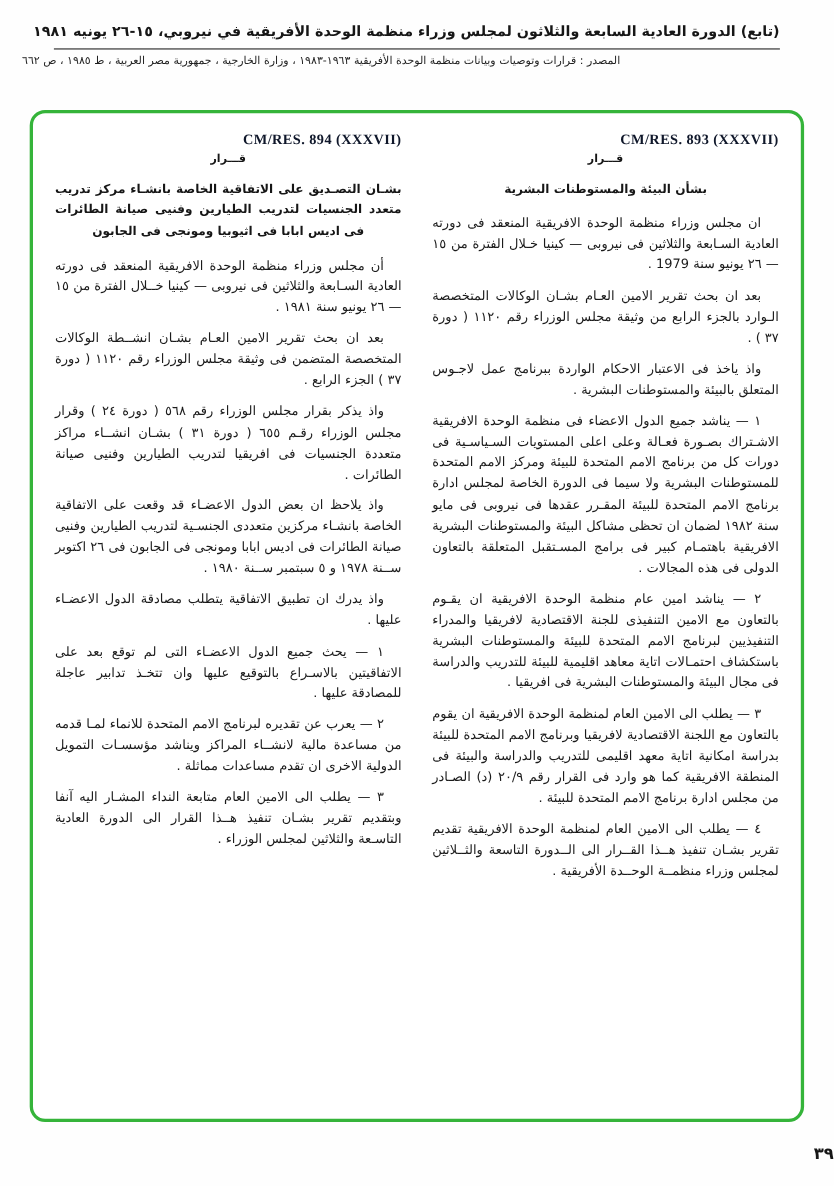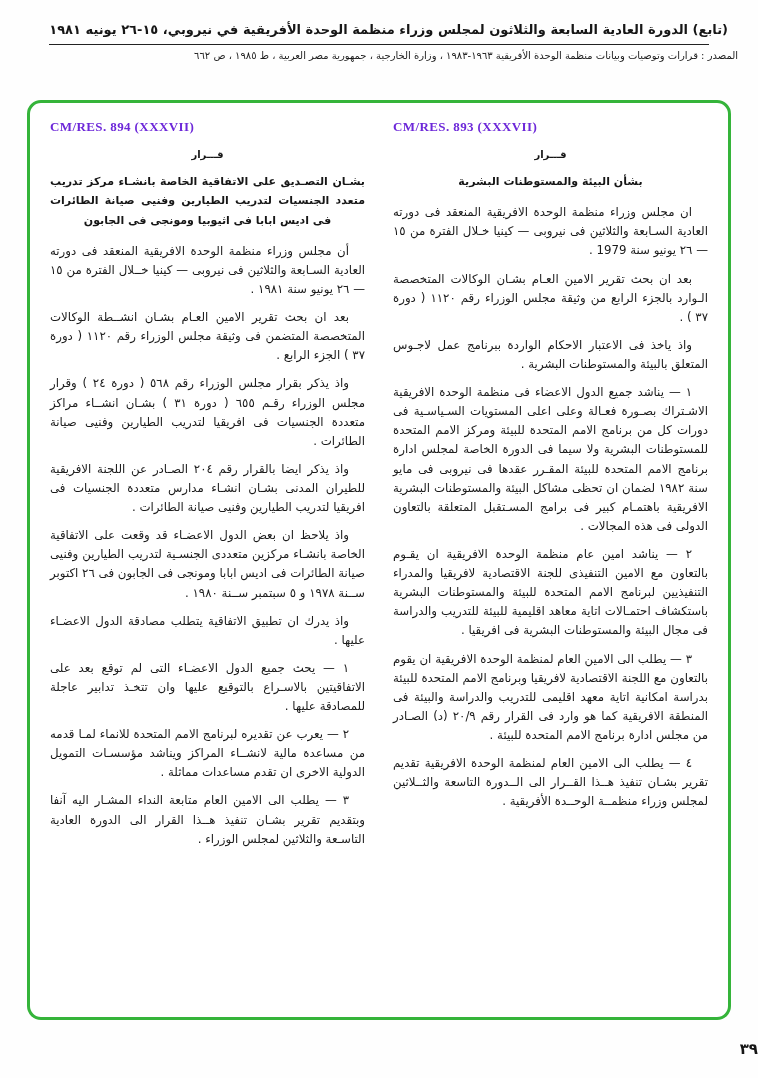--- a/index.html
+++ b/index.html
@@ -11,21 +11,21 @@
   }
   .page {
     position: relative;
     width: 758px;
     height: 1078px;
     background: #fefefe;
     overflow: hidden;
   }
   .header {
     padding-top: 22px;
-    text-align: right;
+    text-align: left;
     direction: rtl;
   }
   .header-line1 {
     font-size: 13px;
     font-weight: bold;
     padding: 0 30px;
   }
   .header-rule {
     width: 660px;
     height: 0;
@@ -56,27 +56,27 @@
     gap: 28px;
     height: 100%;
   }
   .col {
     flex: 1 1 0;
     min-width: 0;
     direction: rtl;
   }
   .ref {
     direction: ltr;
-    text-align: left;
+    text-align: right;
     font-family: "Liberation Serif", "DejaVu Serif", serif;
     font-size: 13px;
     font-weight: bold;
     letter-spacing: 0.4px;
-    margin-bottom: 14px;
-    color: #6d28d9;
+    margin-bottom: 4px;
+    color: #0f172a;
   }
   .qarar {
     text-align: center;
     font-size: 10px;
     font-weight: bold;
     margin: 2px 0 12px 0;
     letter-spacing: 1px;
   }
   .res-title {
     font-size: 11px;
@@ -139,21 +139,20 @@
       </section>
 
       <section class="col">
         <div class="ref">CM/RES. 894 (XXXVII)</div>
         <div class="qarar">قـــرار</div>
         <div class="res-title">بشـان التصـديق على الاتفاقية الخاصة بانشـاء مركز تدريب متعدد الجنسيات لتدريب الطيارين وفنيى صيانة الطائرات فى اديس ابابا فى اثيوبيا ومونجى فى الجابون</div>
         <div class="body">
             <p>أن مجلس وزراء منظمة الوحدة الافريقية المنعقد فى دورته العادية السـابعة والثلاثين فى نيروبى — كينيا خــلال الفترة من ١٥ — ٢٦ يونيو سنة ١٩٨١ .</p>
             <p>بعد ان بحث تقرير الامين العـام بشـان انشــطة الوكالات المتخصصة المتضمن فى وثيقة مجلس الوزراء رقم ١١٢٠ ( دورة ٣٧ ) الجزء الرابع .</p>
             <p>واذ يذكر بقرار مجلس الوزراء رقم ٥٦٨ ( دورة ٢٤ ) وقرار مجلس الوزراء رقـم ٦٥٥ ( دورة ٣١ ) بشـان انشــاء مراكز متعددة الجنسيات فى افريقيا لتدريب الطيارين وفنيى صيانة الطائرات .</p>
-            <p>واذ يذكر ايضا بالقرار رقم ٢٠٤ الصـادر عن اللجنة الافريقية للطيران المدنى بشـان انشـاء مدارس متعددة الجنسيات فى افريقيا لتدريب الطيارين وفنيى صيانة الطائرات .</p>
             <p>واذ يلاحظ ان بعض الدول الاعضـاء قد وقعت على الاتفاقية الخاصة بانشـاء مركزين متعددى الجنسـية لتدريب الطيارين وفنيى صيانة الطائرات فى اديس ابابا ومونجى فى الجابون فى ٢٦ اكتوبر ســنة ١٩٧٨ و ٥ سبتمبر ســنة ١٩٨٠ .</p>
             <p>واذ يدرك ان تطبيق الاتفاقية يتطلب مصادقة الدول الاعضـاء عليها .</p>
             <p>١ — يحث جميع الدول الاعضـاء التى لم توقع بعد على الاتفاقيتين بالاسـراع بالتوقيع عليها وان تتخـذ تدابير عاجلة للمصادقة عليها .</p>
             <p>٢ — يعرب عن تقديره لبرنامج الامم المتحدة للانماء لمـا قدمه من مساعدة مالية لانشــاء المراكز ويناشد مؤسسـات التمويل الدولية الاخرى ان تقدم مساعدات مماثلة .</p>
             <p>٣ — يطلب الى الامين العام متابعة النداء المشـار اليه آنفا وبتقديم تقرير بشـان تنفيذ هــذا القرار الى الدورة العادية التاسـعة والثلاثين لمجلس الوزراء .</p>
           </div>
       </section>
 
     </div>
   </div>

